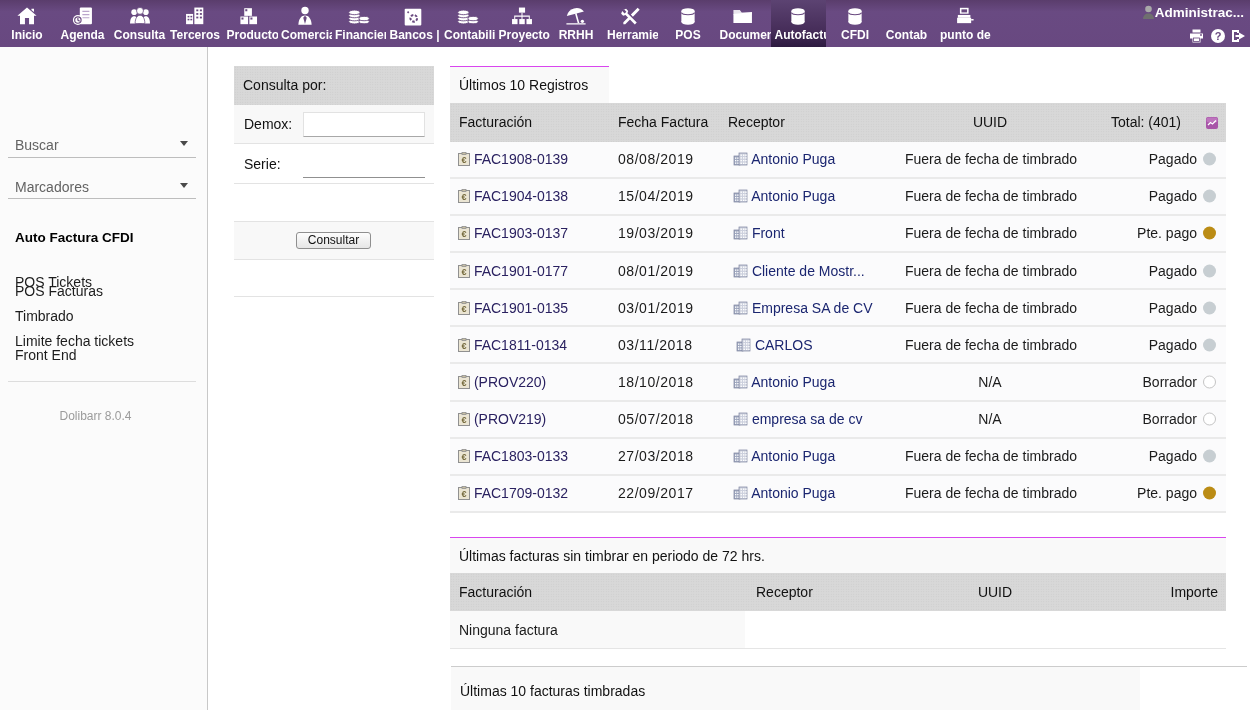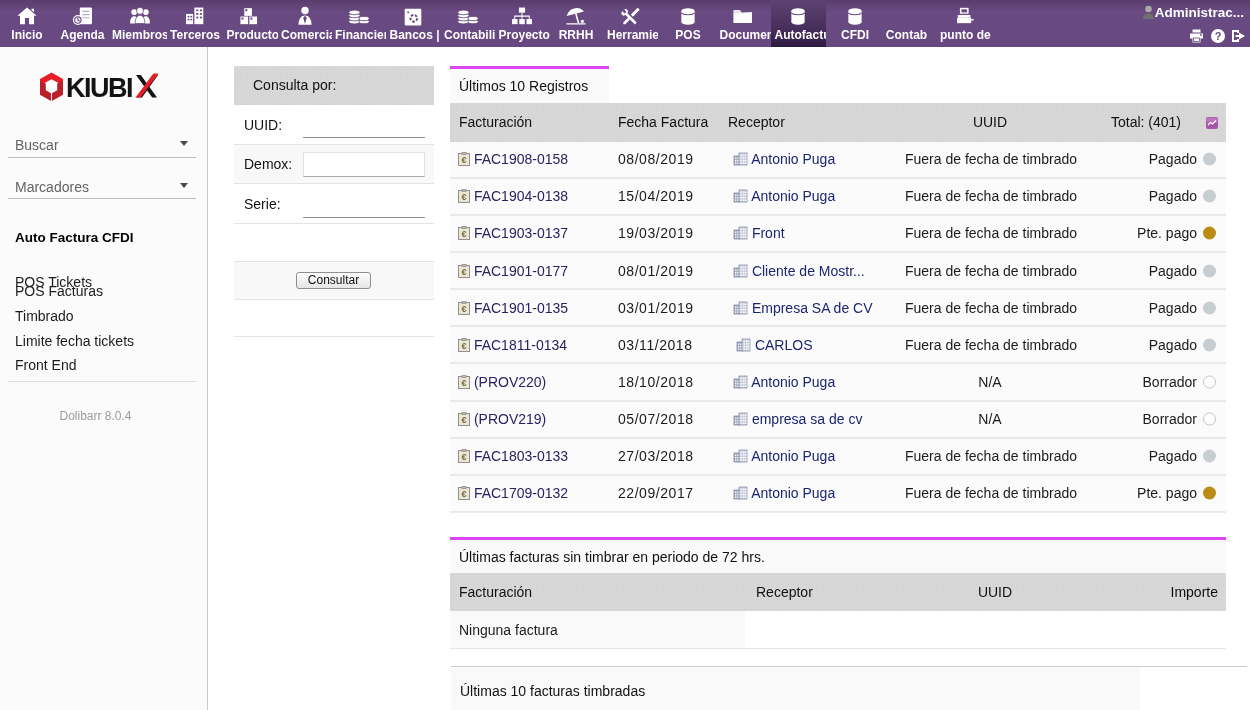--- a/index.html
+++ b/index.html
@@ -23,28 +23,28 @@
 .sideline{position:absolute;left:8px;width:188px;height:0;border-top:1px solid #bdbdbd}
 .ddlabel{position:absolute;left:15px;font-size:14px;color:#636363}
 .caret{position:absolute;width:0;height:0;border-left:4px solid transparent;
   border-right:4px solid transparent;border-top:5.5px solid #4a4a4a}
 .mitem{position:absolute;left:15px;font-size:14px;color:#1c1c1c;white-space:nowrap}
 
 #panel{position:absolute;left:234px;top:66px;width:200px}
 .dothead{background-color:#d8d8d8;
   background-image:radial-gradient(#cacaca 0.6px,transparent 0.75px);
   background-size:2.5px 2.5px}
-#panelhead{height:39px;line-height:39px;padding-left:19px;font-size:14px;color:#111}
+#panelhead{height:39px;line-height:39px;padding-left:9px;font-size:14px;color:#111}
 .prow{position:relative;width:200px;border-bottom:1px solid #e3e3e3}
 .prow.g{background:#f8f8f8}
 .plabel{position:absolute;left:10px;font-size:14px;color:#111}
 .uline{position:absolute;left:69px;width:122px;border-bottom:1px solid #909090}
 .pinput{position:absolute;left:69px;background:#fff}
 
-.sect-title{position:absolute;background:#f9f9f9;border-top:3px solid #d946ef;
+.sect-title{position:absolute;background:#f9f9f9;border-top:1px solid #d946ef;
   font-size:14px;color:#111}
 .sect-title span{position:absolute;left:9px;top:50%;transform:translateY(-50%);white-space:nowrap}
 .thead{position:absolute;left:450px;width:776px}
 .cell{position:absolute;font-size:14px;color:#111;white-space:nowrap;top:50%;transform:translateY(-50%)}
 .row{position:absolute;left:450px;width:776px;background:#fbfbfc;border-bottom:2px solid #eaeaea}
 a.inv{color:#2a2160;text-decoration:none;font-size:14px}
 a.soc{color:#1b2670;text-decoration:none;font-size:14px}
 .black{color:#1b1b1b}
 .dot{position:absolute;border-radius:50%;width:13px;height:13px;top:50%;transform:translateY(-50%)}
 .dot.gray{background:#c7ced2}
@@ -73,21 +73,21 @@
       <svg class="ic" viewBox="0 0 18 18">
         <g fill="#fff">
           <circle cx="4.4" cy="5.6" r="2.2"></circle>
           <circle cx="13.6" cy="5.6" r="2.2"></circle>
           <path d="M1.2 14.5 c0-3.6 1.4-5.6 3.2-5.6 s3.2 2 3.2 5.6 Z"></path>
           <path d="M10.4 14.5 c0-3.6 1.4-5.6 3.2-5.6 s3.2 2 3.2 5.6 Z"></path>
           <circle cx="9" cy="4.6" r="2.7" stroke="#69497f" stroke-width="0.6"></circle>
           <path d="M5.2 14.5 c0-4.2 1.7-6.5 3.8-6.5 s3.8 2.3 3.8 6.5 Z" stroke="#69497f" stroke-width="0.6"></path>
         </g>
       </svg>
-      <div class="lbl">Miembros</div>
+      <div class="lbl">Consulta</div>
     </div>
     <div class="tmi" style="left:167.5px">
       <svg class="ic" viewBox="0 0 18 18">
         <g fill="#fff">
           <rect x="2" y="7" width="5.5" height="8"></rect>
           <rect x="8.5" y="2" width="7" height="13"></rect>
           <g fill="#69497f">
             <rect x="10" y="3.5" width="1.6" height="1.4"></rect>
             <rect x="12.8" y="3.5" width="1.6" height="1.4"></rect>
             <rect x="10" y="6.3" width="1.6" height="1.4"></rect>
@@ -266,55 +266,39 @@
     <div class="tricon" style="left:1211px"><svg width="14" height="14" viewBox="0 0 14 14">
         <circle cx="7" cy="7" r="7" fill="#fff"></circle>
         <text x="7" y="10.8" text-anchor="middle" font-size="11" font-weight="bold" fill="#69497f" font-family="Liberation Sans">?</text>
       </svg></div>
     <div class="tricon" style="left:1231px"><svg width="15" height="14" viewBox="0 0 15 14">
         <path d="M1 1 h7 v3 h-2 v-1 h-3 v8 h3 v-1 h2 v3 h-7 Z" fill="#fff"></path>
         <path d="M8 4.5 L8 7 4.5 7 4.5 9 8 9 8 11.5 14 8 Z" fill="#fff" transform="translate(0,-1)"></path>
       </svg></div>
   </div>
 <div id="sidebar">
-  <div id="logo" style="top:25px"><svg width="122" height="30" viewBox="0 0 122 30">
-        <path d="M11.5 0.5 L23 7 23 13.5 11.5 7.2 0 13.5 0 7 Z" fill="#e61e28"></path>
-        <path d="M0 8.5 L11 14.6 11 29 0 22.8 Z" fill="#b9202a"></path>
-        <path d="M23 8.5 L12 14.6 12 29 23 22.8 Z" fill="#b9202a"></path>
-        <path d="M11.5 8.6 L17.2 11.8 17.2 18.2 11.5 21.4 5.8 18.2 5.8 11.8 Z" fill="#fff"></path>
-        <text x="26" y="25" font-family="Liberation Sans" font-size="27" font-weight="bold" fill="#131313" letter-spacing="-1.5">KIUBI</text>
-        <path d="M96.5 25.5 L112.5 3 118 3 102 25.5 Z" fill="#131313"></path>
-        <path d="M96 3 L101.5 3 117.5 25.5 112 25.5 Z" fill="#131313" opacity="0"></path>
-        <path d="M96.5 25.5 L101 25.5 117.5 3.5 121.5 3.5 Z" opacity="0"></path>
-        <path d="M96 3 L100.8 3 117 25.5 112.2 25.5 Z" fill="#131313"></path>
-        <path d="M95.5 25.5 L113.5 1.5 118.5 1.5 100.5 25.5 Z" fill="#e61e28"></path>
-      </svg></div>
   <div class="ddlabel" style="top:90px">Buscar</div>
   <div class="caret" style="left:180px;top:94px"></div>
   <div class="sideline" style="top:110px"></div>
   <div class="ddlabel" style="top:132px">Marcadores</div>
   <div class="caret" style="left:180px;top:136px"></div>
   <div class="sideline" style="top:151px"></div>
   <div class="mitem" style="top:183px;font-weight:bold;color:#000;font-size:13.5px">Auto Factura CFDI</div>
   <div class="mitem" style="top:227px">POS Tickets</div>
   <div class="mitem" style="top:236px">POS Facturas</div>
   <div class="mitem" style="top:261px">Timbrado</div>
   <div class="mitem" style="top:286px">Limite fecha tickets</div>
-  <div class="mitem" style="top:310px">Front End</div>
+  <div class="mitem" style="top:300px">Front End</div>
   <div class="sideline" style="top:334px;border-top-color:#ddd"></div>
   <div style="position:absolute;left:0;top:362px;width:191px;text-align:center;
     font-size:12px;color:#9b9b9b">Dolibarr 8.0.4</div>
 </div>
 
 <div id="panel">
   <div id="panelhead" class="dothead">Consulta por:</div>
-  <div class="prow" style="height:40px">
-    <div class="plabel" style="top:12px">UUID:</div>
-    <div class="uline" style="top:32px"></div>
-  </div>
   <div class="prow g" style="height:39px">
     <div class="plabel" style="top:11px">Demox:</div>
     <div class="pinput" style="top:7px;width:122px;height:25px;border:1px solid #e2e2e2;border-bottom-color:#a8a8a8"></div>
   </div>
   <div class="prow" style="height:40px">
     <div class="plabel" style="top:12px">Serie:</div>
     <div class="uline" style="top:33px"></div>
   </div>
   <div class="prow" style="height:38px"></div>
   <div class="prow g" style="height:38px">
@@ -339,21 +323,21 @@
         <rect x="0.5" y="0.5" width="11" height="5" rx="2" fill="#bd74bd"></rect>
         <path d="M2 8 L4.5 5.5 6.5 7 10 3.5" stroke="#fff" stroke-width="1.3" fill="none"></path>
       </svg></div>
 </div>
 <div id="rows">
     <div class="row" style="top:141.5px;height:37.15px">
       <div class="cell" style="left:8px"><svg width="12" height="14" viewBox="0 0 12 14" style="vertical-align:-2px">
           <rect x="0.5" y="1.5" width="11" height="12" fill="#ebe5d3" stroke="#909090"></rect>
           <rect x="4" y="0.5" width="4" height="2" fill="#c9c0a2" stroke="#909090" stroke-width="0.8"></rect>
           <text x="6" y="11" font-size="9" font-weight="bold" fill="#73683a" text-anchor="middle" font-family="Liberation Sans">€</text>
-        </svg> <a class="inv">FAC1908-0158</a></div>
+        </svg> <a class="inv">FAC1908-0139</a></div>
       <div class="cell black" style="left:168px;letter-spacing:0.55px">08/08/2019</div>
       <div class="cell" style="left:283px"><svg width="15" height="14" viewBox="0 0 15 14" style="vertical-align:-2px">
           <rect x="1" y="4" width="6" height="9" fill="#a3abc2" stroke="#7d849e" stroke-width="0.7"></rect>
           <rect x="6" y="1" width="8" height="12" fill="#ccd0dd" stroke="#7d849e" stroke-width="0.7"></rect>
           <g fill="#fff">
             <rect x="2" y="5.5" width="1.3" height="1.3"></rect>
             <rect x="4.2" y="5.5" width="1.3" height="1.3"></rect>
             <rect x="2" y="8" width="1.3" height="1.3"></rect>
             <rect x="4.2" y="8" width="1.3" height="1.3"></rect>
             <rect x="2" y="10.5" width="1.3" height="1.3"></rect>

